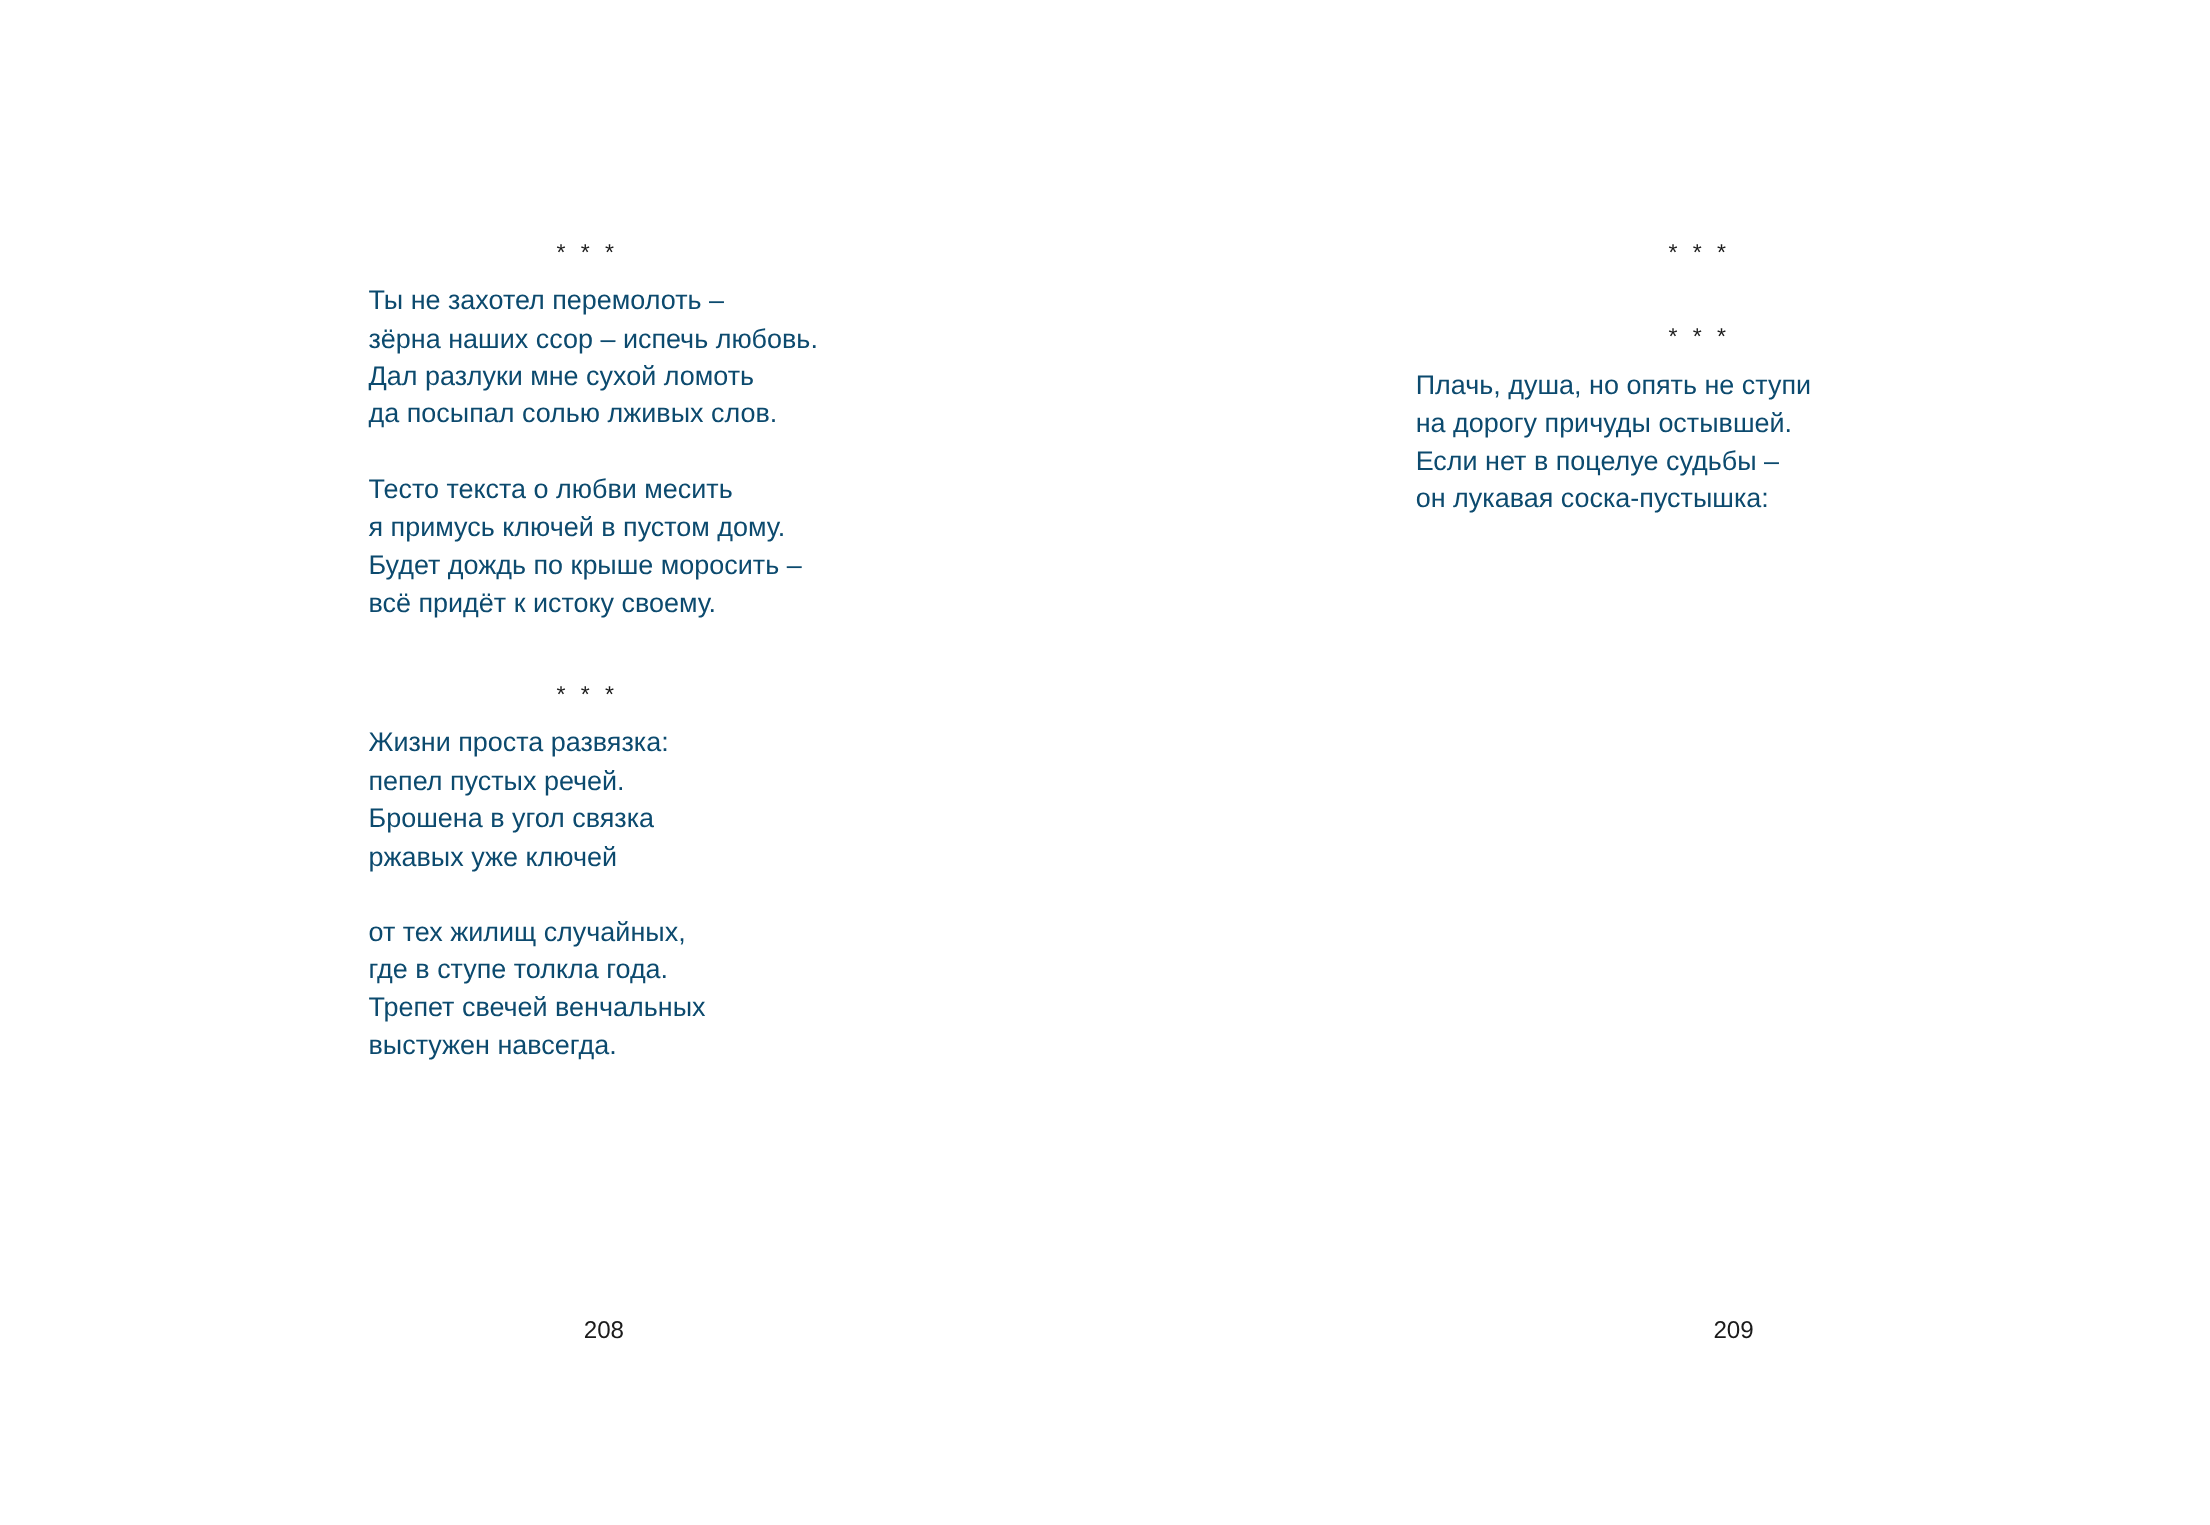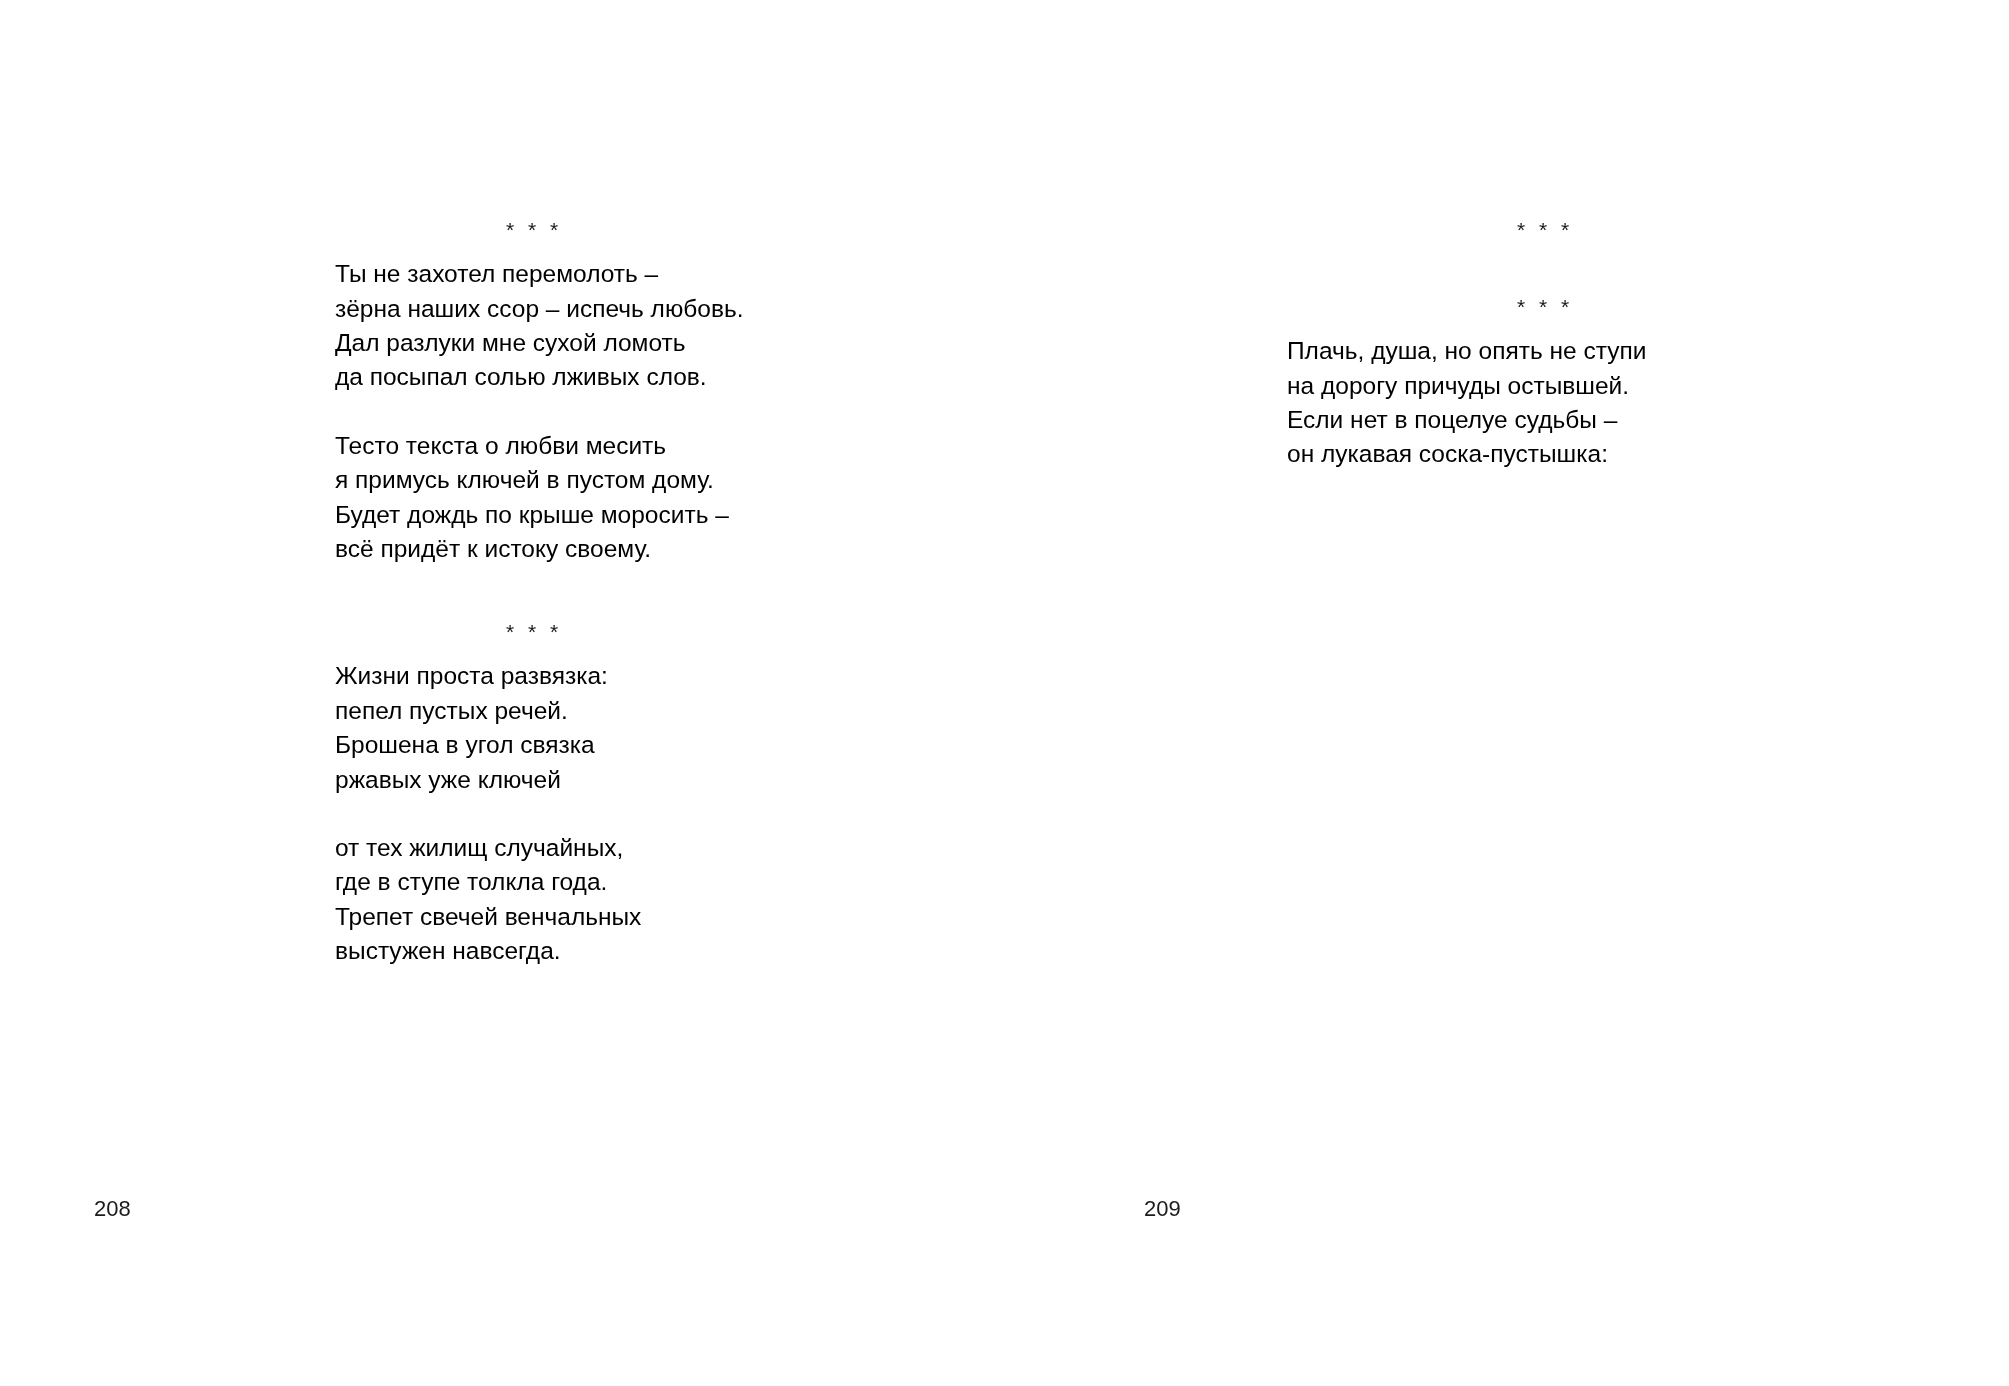--- a/index.html
+++ b/index.html
@@ -69,30 +69,30 @@
     margin-left: 34px;
   }
   .page-right .stars {
     margin-left: 93px;
   }
   .stanza {
     font-size: 24.5px;
     line-height: 34.4px;
     margin: 0;
     white-space: pre-line;
-    color: #000000;
+    color: #0c4a6e;
   }
   .stanza + .stanza {
     margin-top: 34px;
   }
   .folio {
     position: absolute;
     font-size: 22px;
     color: #1b1b1b;
-    text-align: left;
+    text-align: center;
   }
   .page-left .folio {
     left: 0;
     right: 0;
     top: 1196px;
     padding-left: 94px;
   }
   .page-right .folio {
     left: 0;
     right: 0;

